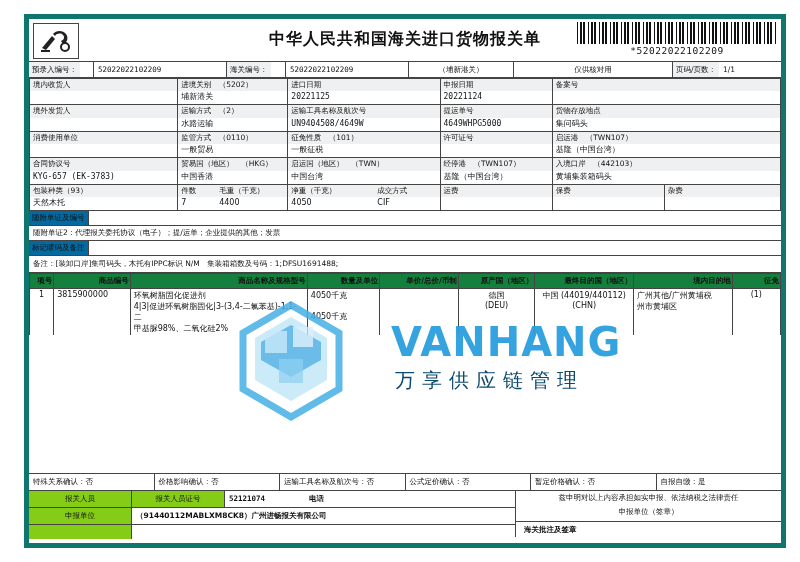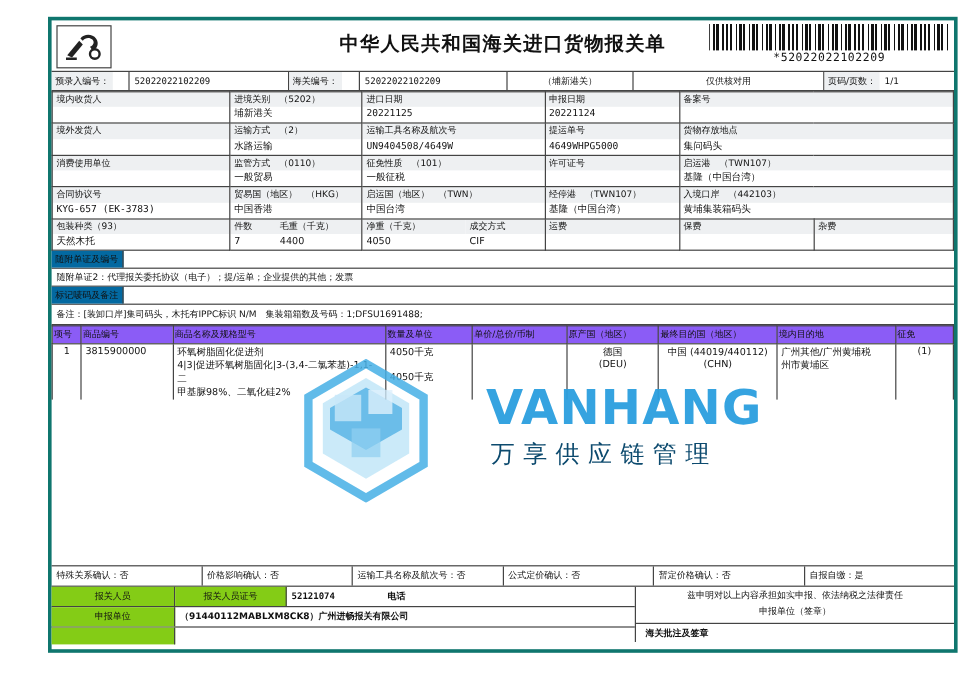--- a/index.html
+++ b/index.html
@@ -1,18 +1,18 @@
 <!DOCTYPE html>
 <html><head>
 <meta charset="utf-8">
 <style>
   html,body{margin:0;padding:0;background:#ffffff;}
   body{width:800px;height:562px;font-family:"DejaVu Sans","Liberation Sans",sans-serif;color:#111;}
   .page{position:relative;width:800px;height:562px;overflow:hidden;}
-  .sheet{position:absolute;left:40px;top:14px;width:752px;height:524px;border:3px solid #0f766e;}
+  .sheet{position:absolute;left:24px;top:14px;width:752px;height:524px;border:5px solid #0f766e;}
 
   
   .hdr{position:relative;height:42px;border-bottom:1px solid #444;}
   .logo{position:absolute;left:4px;top:4px;width:44px;height:34px;border:1px solid #444;display:flex;align-items:center;justify-content:center;font-size:19px;color:#222;}
   .doctitle{position:absolute;left:0;right:0;top:10px;text-align:center;font-size:16px;font-weight:bold;letter-spacing:1px;}
   .barcode{position:absolute;right:4px;top:3px;width:200px;height:22px;
     background:repeating-linear-gradient(90deg,#111 0 1px,#fff 1px 3px,#111 3px 5px,#fff 5px 6px,#111 6px 8px,#fff 8px 11px);}
   .barnum{position:absolute;right:4px;top:26px;width:200px;text-align:center;font-size:9.5px;font-family:"DejaVu Sans Mono","Liberation Mono",monospace;letter-spacing:0.5px;}
 
   table.grid{border-collapse:collapse;width:100%;table-layout:fixed;}
@@ -28,21 +28,21 @@
   .topinfo .t-lbl{background:#eef0f2;padding:0 3px;height:100%;display:flex;align-items:center;}
   .topinfo .t-val{padding:0 4px;}
 
   .secline{border-bottom:1px solid #444;height:14px;display:flex;align-items:center;font-size:7.5px;}
   .secline .s-lbl{background:#0369a1;padding:0 3px;height:100%;display:flex;align-items:center;border-right:1px solid #444;}
   .secline .s-val{padding:0 4px;}
 
   .goodsbody{position:relative;height:200px;border-bottom:1px solid #444;}
   .goodsbody table{border-collapse:collapse;width:100%;table-layout:fixed;}
   .goodsbody td{border-left:1px solid #444;border-right:1px solid #444;font-size:8px;padding:1px 3px;vertical-align:top;}
-  .goodsbody .hdrow td{background:#8b5cf6;border:1px solid #444;text-align:left;font-size:7.5px;padding:2px 1px;}
+  .goodsbody .hdrow td{background:#15803d;border:1px solid #444;text-align:right;font-size:7.5px;padding:2px 1px;font-weight:bold;}
   .watermark{position:absolute;left:0;right:0;top:0;bottom:0;pointer-events:none;}
   .wm-inner{position:absolute;left:50%;top:6px;transform:translateX(-50%);width:420px;height:150px;}
   .wm-text1{position:absolute;left:196px;top:40px;font-size:40px;font-weight:bold;color:#2b9fdf;font-family:"DejaVu Sans","Liberation Sans",sans-serif;letter-spacing:1px;opacity:.95;}
   .wm-text2{position:absolute;left:200px;top:88px;font-size:20px;color:#0c4a6e;letter-spacing:7px;}
   .wm-hex{position:absolute;left:40px;top:22px;width:112px;height:120px;}
 
   .bottomconf{display:flex;border-bottom:1px solid #444;height:16px;font-size:7.5px;}
   .bottomconf > div{flex:1;border-right:1px solid #444;display:flex;align-items:center;padding:0 4px;white-space:nowrap;overflow:hidden;}
   .bottomconf > div:last-child{border-right:none;}
 

